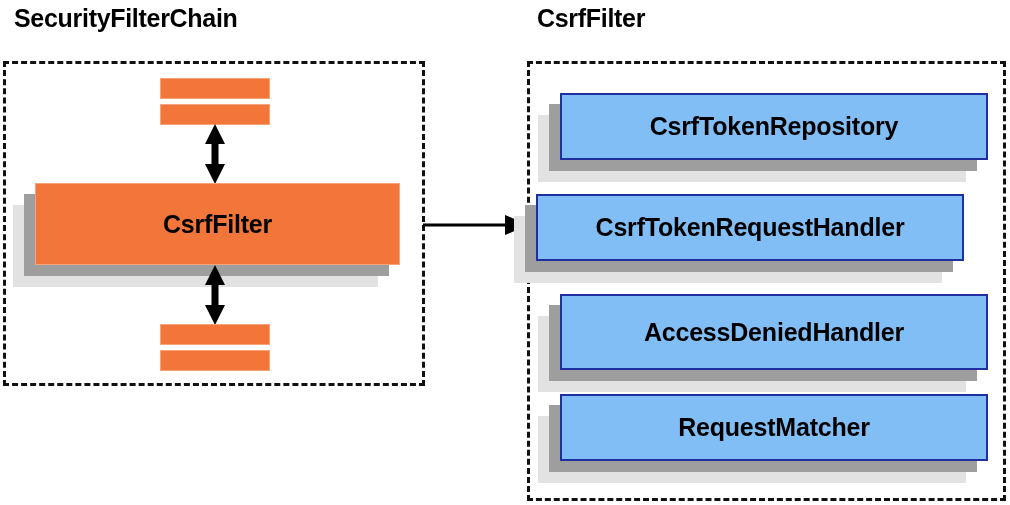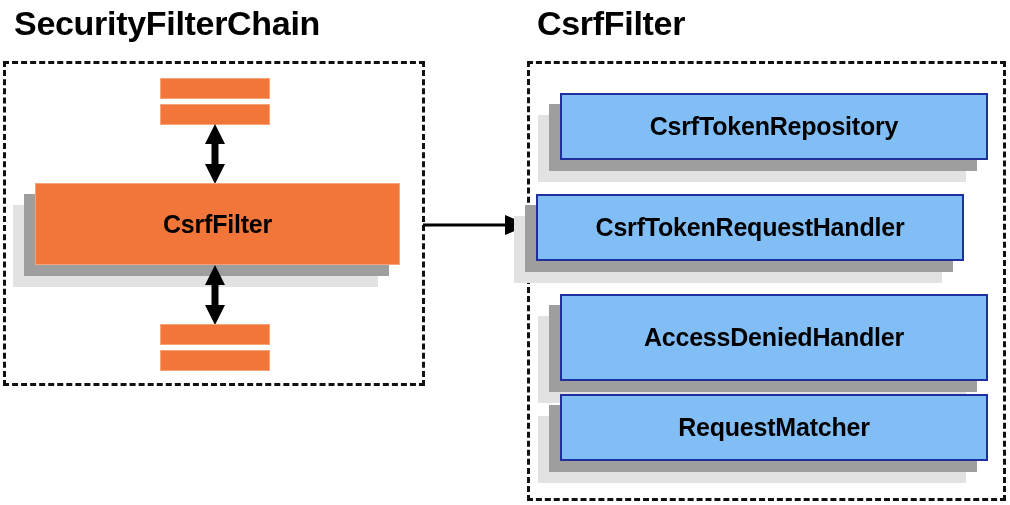--- a/index.html
+++ b/index.html
@@ -14,21 +14,21 @@
     position: relative;
     width: 1010px;
     height: 505px;
     background: #ffffff;
     overflow: hidden;
   }
 
   
   .panel-title {
     position: absolute;
-    font-size: 34px;
+    font-size: 25px;
     font-weight: bold;
     color: #000000;
     letter-spacing: -0.3px;
     white-space: nowrap;
     line-height: 1;
   }
   #title-left  { left: 14px;  top: 6px; }
   #title-right { left: 537px; top: 6px; }
 
   
@@ -163,21 +163,21 @@
   </div>
 
   <div class="node blue" style="left:536px; top:194px; width:428px; height:67px;">
     <div class="shadow-far"></div>
     <div class="shadow-near"></div>
     <div class="face">
       <span class="label">CsrfTokenRequestHandler</span>
     </div>
   </div>
 
-  <div class="node blue" style="left:560px; top:294px; width:428px; height:87px;">
+  <div class="node blue" style="left:560px; top:294px; width:428px; height:76px;">
     <div class="shadow-far"></div>
     <div class="shadow-near"></div>
     <div class="face">
       <span class="label">AccessDeniedHandler</span>
     </div>
   </div>
 
   <div class="node blue" style="left:560px; top:394px; width:428px; height:67px;">
     <div class="shadow-far"></div>
     <div class="shadow-near"></div>

